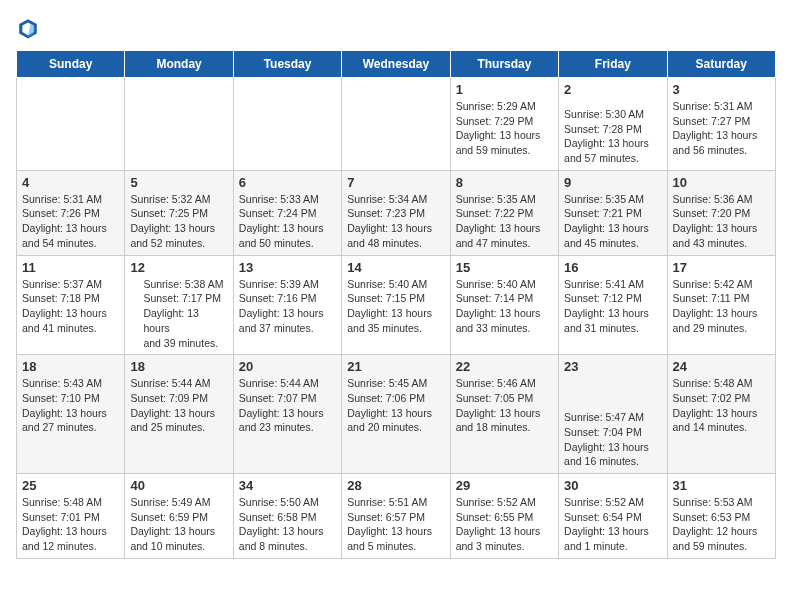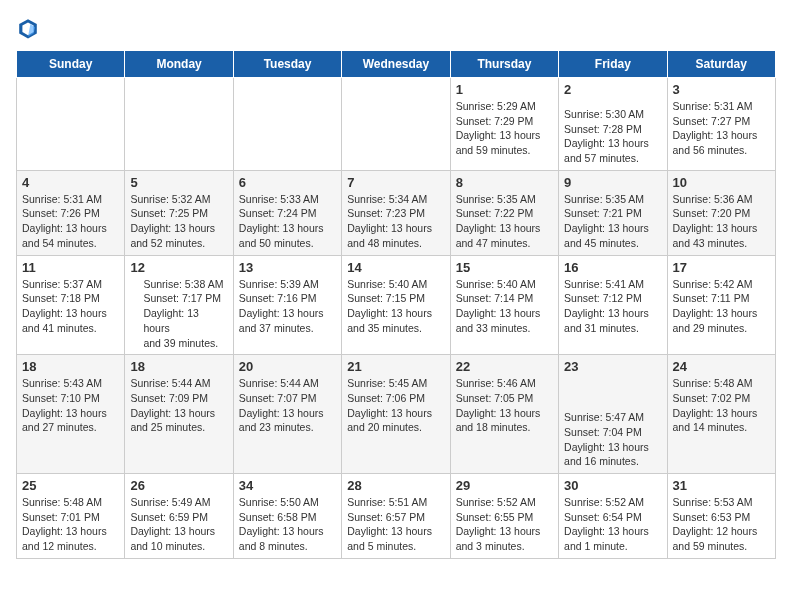--- a/index.html
+++ b/index.html
@@ -304,21 +304,21 @@
       </tr>
       <tr>
         <td>
           <span class="day-number">25</span>
           <div class="day-detail" style="white-space: pre-line;">Sunrise: 5:48 AM
 Sunset: 7:01 PM
 Daylight: 13 hours
 and 12 minutes.</div>
         </td>
         <td>
-          <span class="day-number">26</span>
+          <span class="day-number">40</span>
           <div class="day-detail" style="white-space: pre-line;">Sunrise: 5:49 AM
 Sunset: 6:59 PM
 Daylight: 13 hours
 and 10 minutes.</div>
         </td>
         <td>
           <span class="day-number">34</span>
           <div class="day-detail" style="white-space: pre-line;">Sunrise: 5:50 AM
 Sunset: 6:58 PM
 Daylight: 13 hours

